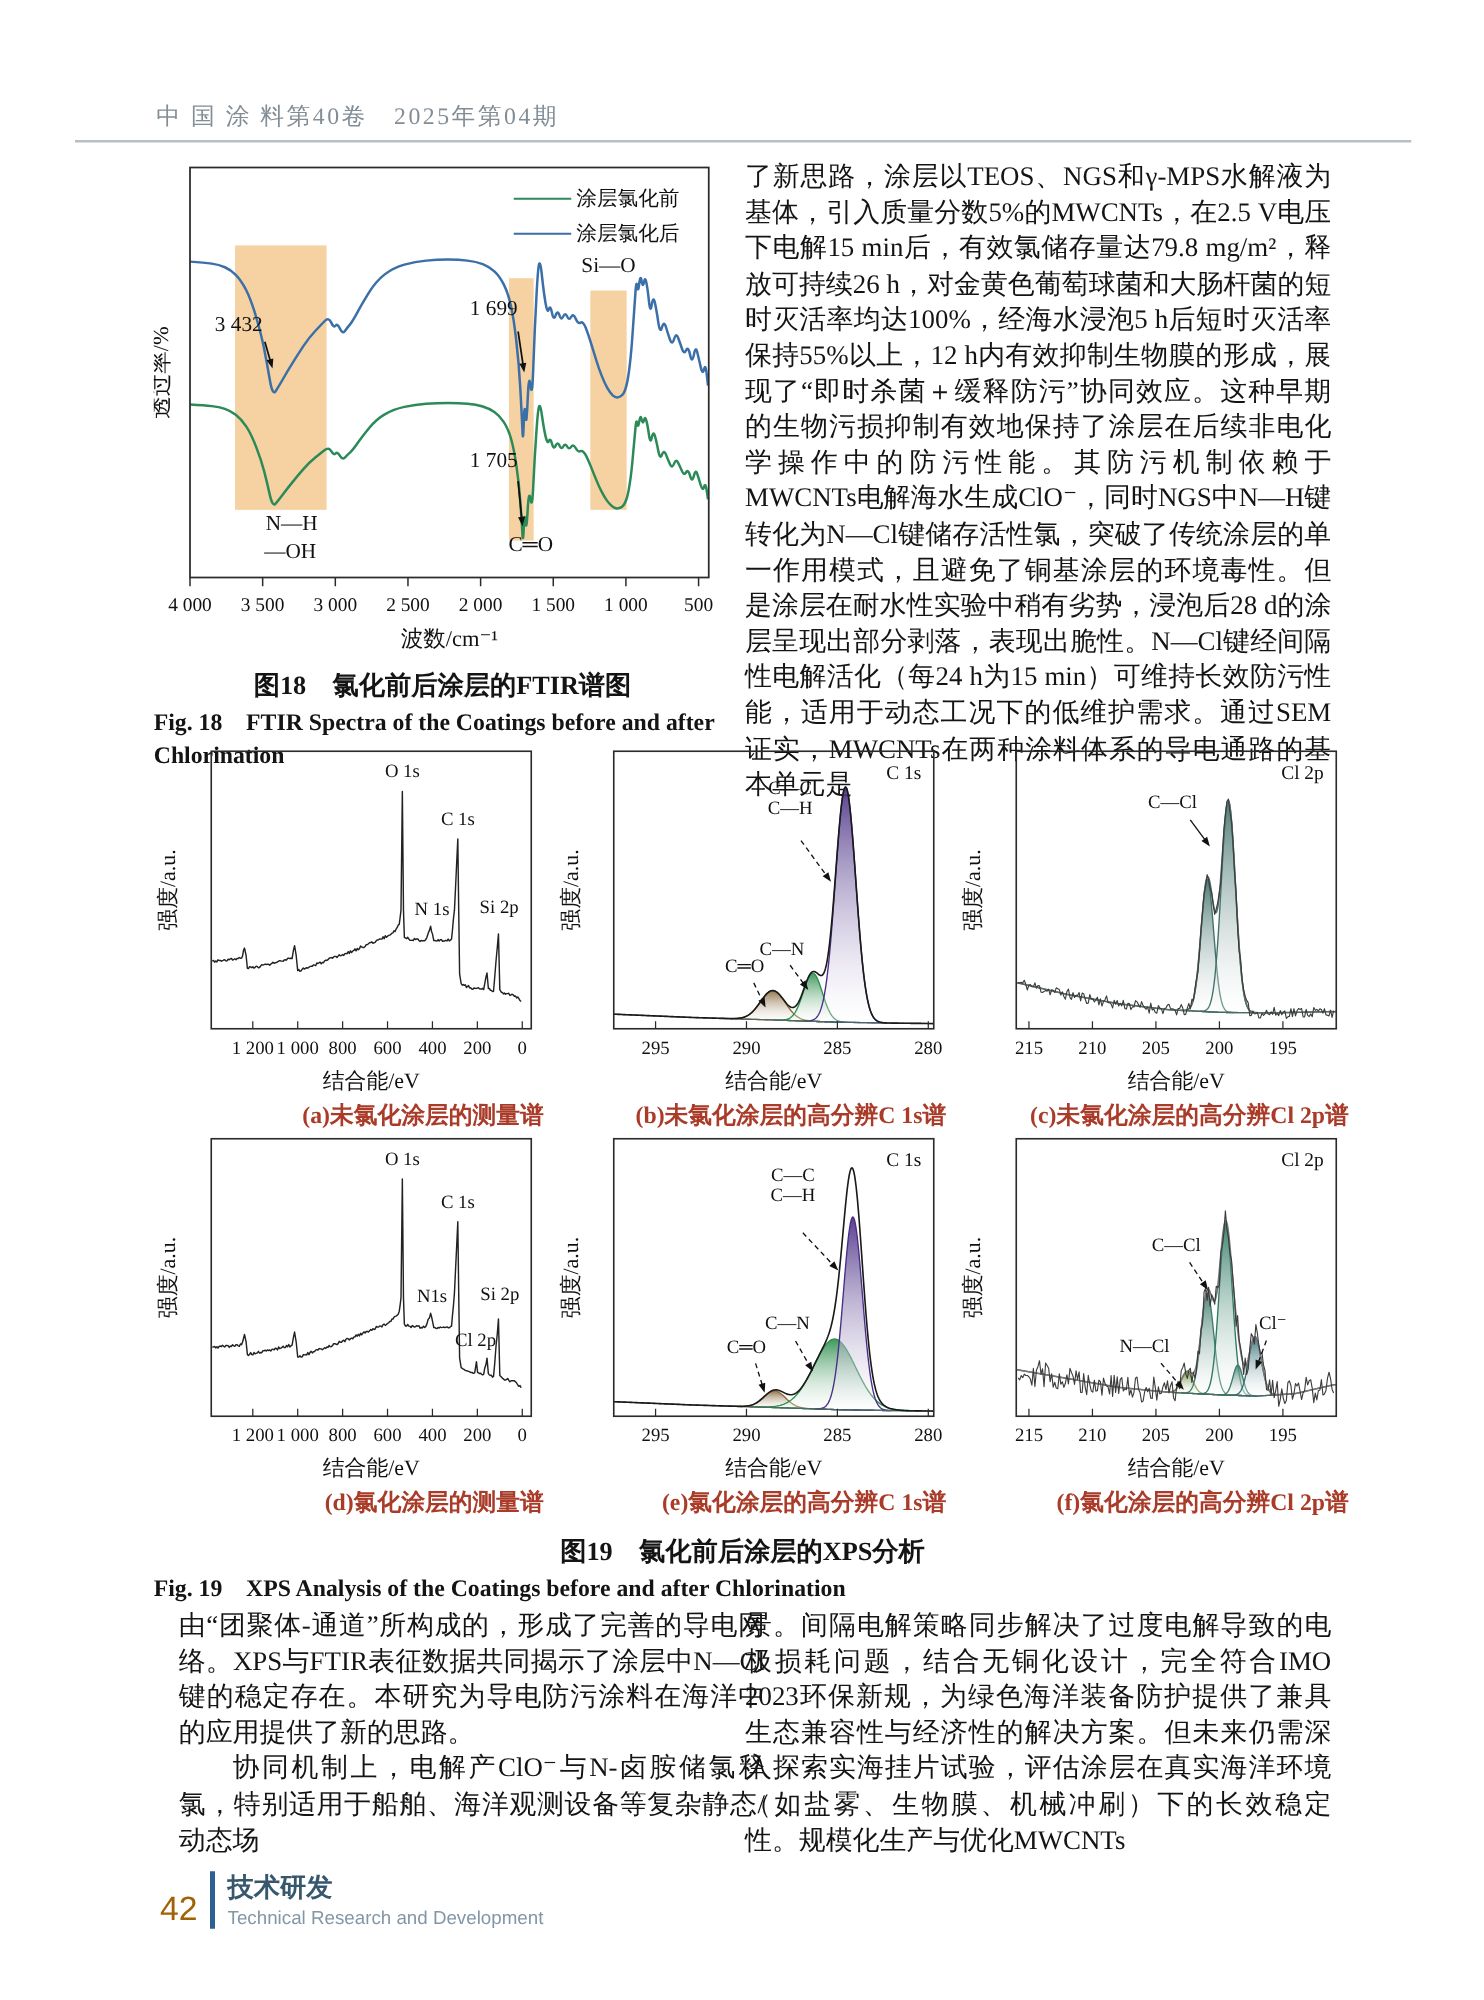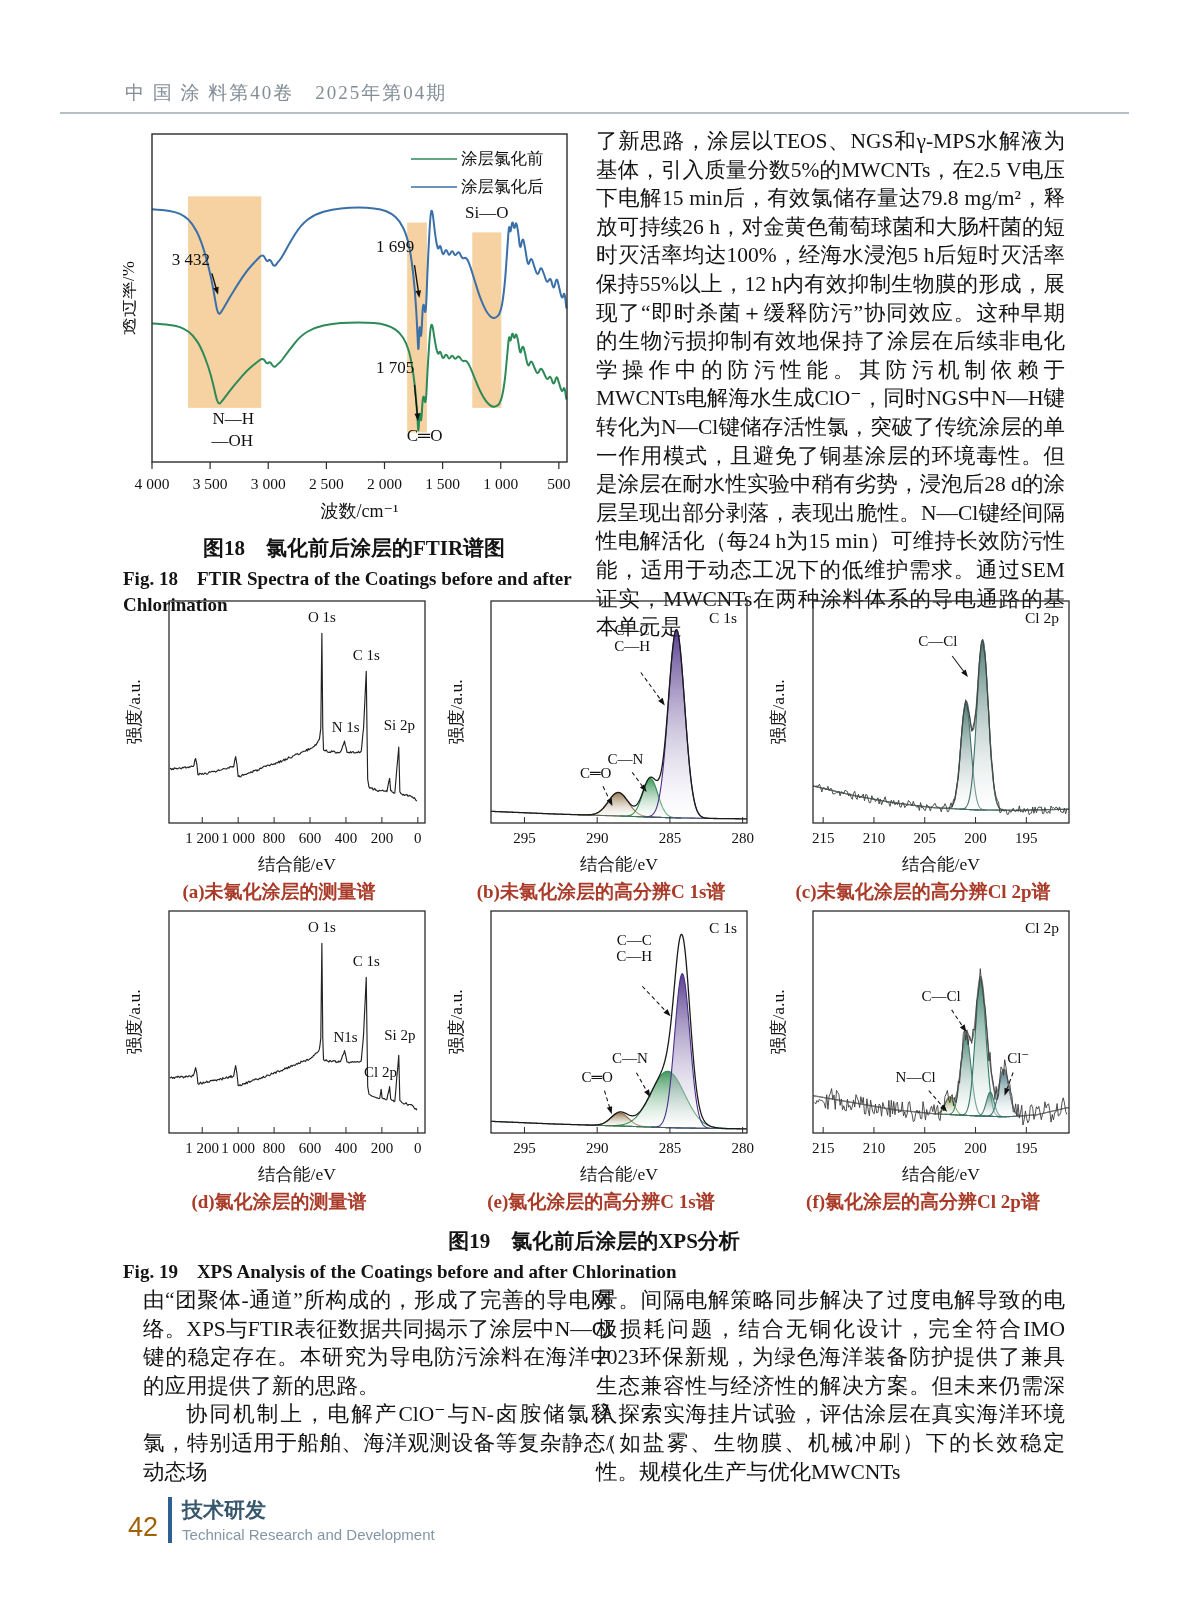--- a/index.html
+++ b/index.html
@@ -9,21 +9,21 @@
        font-size:19px;color:#838d96;letter-spacing:2px;}
   .hdr-rule{position:absolute;top:112px;left:60px;right:58px;border-top:2px solid #b7bfc6;}
   .para{font-size:21.5px;line-height:28.6px;text-align:justify;text-justify:inter-character;}
   .col-right-top{position:absolute;left:596px;top:127px;width:469px;}
   .fig18{position:absolute;left:123px;top:130px;width:462px;}
   .cap-zh{font-weight:bold;font-size:21px;text-align:center;margin-top:12px;}
   .cap-en{font-weight:bold;font-size:19px;margin-top:4px;line-height:26px;}
   .fig19{position:absolute;left:123px;top:597px;width:942px;}
   .fig19-grid{display:grid;grid-template-columns:repeat(3,1fr);column-gap:10px;row-gap:2px;}
   .cell{text-align:center;}
-  .redcap{color:#a93b28;font-weight:bold;font-size:19px;text-align:center;margin-top:0px;}
+  .redcap{color:#a93b28;font-weight:bold;font-size:19px;text-align:right;margin-top:0px;}
   .bottom-left{position:absolute;left:123px;top:1286px;width:469px;margin-left:20px;}
   .bottom-right{position:absolute;left:596px;top:1286px;width:469px;}
   .indent{text-indent:2em;}
   .footer{position:absolute;left:128px;top:1496px;display:flex;align-items:center;}
   .pagenum{font-size:27px;color:#a16207;font-family:"Liberation Sans","DejaVu Sans",sans-serif;margin-right:10px;align-self:flex-end;}
   .fbar{width:4px;height:46px;background:#2e6091;margin-right:10px;}
   .sec-zh{font-size:21px;font-weight:bold;color:#37576d;font-family:"Liberation Sans","DejaVu Sans",sans-serif;}
   .sec-en{font-size:15px;color:#8296a6;font-family:"Liberation Sans","DejaVu Sans",sans-serif;margin-top:2px;}
   svg{display:block;margin:0 auto;}
   svg text{font-family:"Liberation Serif","DejaVu Serif",serif;fill:#111;}

